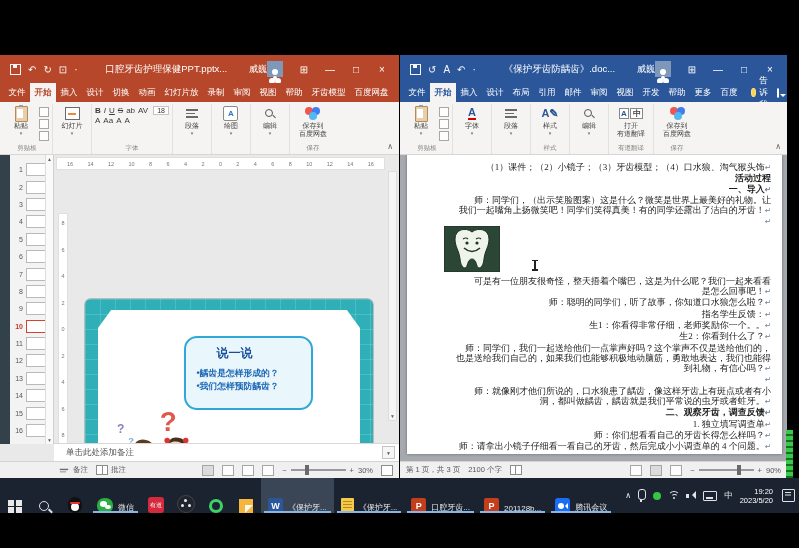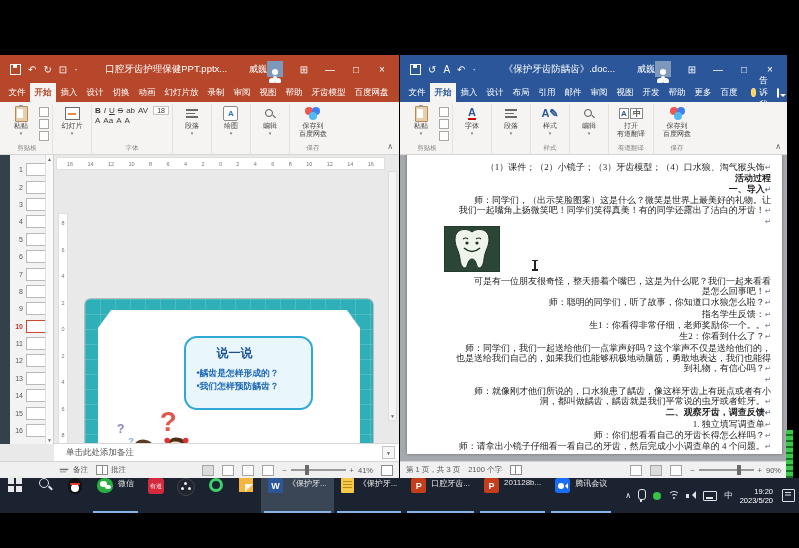--- a/index.html
+++ b/index.html
@@ -132,21 +132,21 @@
   .doc-line.ind1{text-indent:1.7em;}
   .doc-line.ind2{text-indent:2.8em;}
   .pil{color:#6f8296;font-size:7.5px;}
   .tooth-line{display:flex;align-items:flex-end;gap:34px;margin:1px 0 1px 26px;height:46px;}
   .caret{width:1.5px;height:11px;background:#222;position:relative;margin-bottom:4px;}
   .caret::before,.caret::after{content:"";position:absolute;left:-2px;width:5.5px;height:1.5px;background:#222;}
   .caret::before{top:0;} .caret::after{bottom:0;}
 
   
   .taskbar{position:absolute;left:0;top:478px;width:799px;height:35px;background:#1b2330;display:flex;align-items:stretch;z-index:5;}
-  .tk{display:flex;align-items:flex-start;justify-content:center;position:relative;}
+  .tk{display:flex;align-items:flex-end;justify-content:center;position:relative;}
   .tk.iconbtn{width:30px;}
   .tk.appbtn{padding:0 7px;gap:5px;max-width:86px;}
   .tk .applabel{color:#e8e8e8;font-size:8px;white-space:nowrap;overflow:hidden;}
   .tk.open::after{content:"";position:absolute;left:3px;right:3px;bottom:0;height:2px;background:#86b6e8;}
   .tk.activewin{background:#3a4656;}
   .winlogo{display:grid;grid-template-columns:6px 6px;grid-gap:1.5px;}
   .winlogo i{width:6px;height:6px;background:#e8e8e8;}
   .searchico{width:12px;height:12px;position:relative;}
   .searchico::before{content:"";position:absolute;left:0;top:0;width:8px;height:8px;border:1.6px solid #dfe3e8;border-radius:50%;}
   .searchico::after{content:"";position:absolute;left:9px;top:9px;width:5px;height:1.8px;background:#dfe3e8;transform:rotate(45deg);}
@@ -517,21 +517,21 @@
       <span class="viewico on"></span>
       <span class="viewico"></span>
       <span class="viewico"></span>
       <span class="viewico"></span>
       <span class="zoomwrap">
         <span>−</span>
         <span class="ztrack">
             <span class="zthumb" style="left:14px"></span>
           </span>
         <span>+</span>
-        <span>41%</span>
+        <span>30%</span>
       </span>
       <span class="fitico"></span>
     </footer>
   </section>
 
   <section class="win word">
     <header class="tbar">
       <span class="qat">
         <span class="floppy"></span>
         <span>↺</span>

